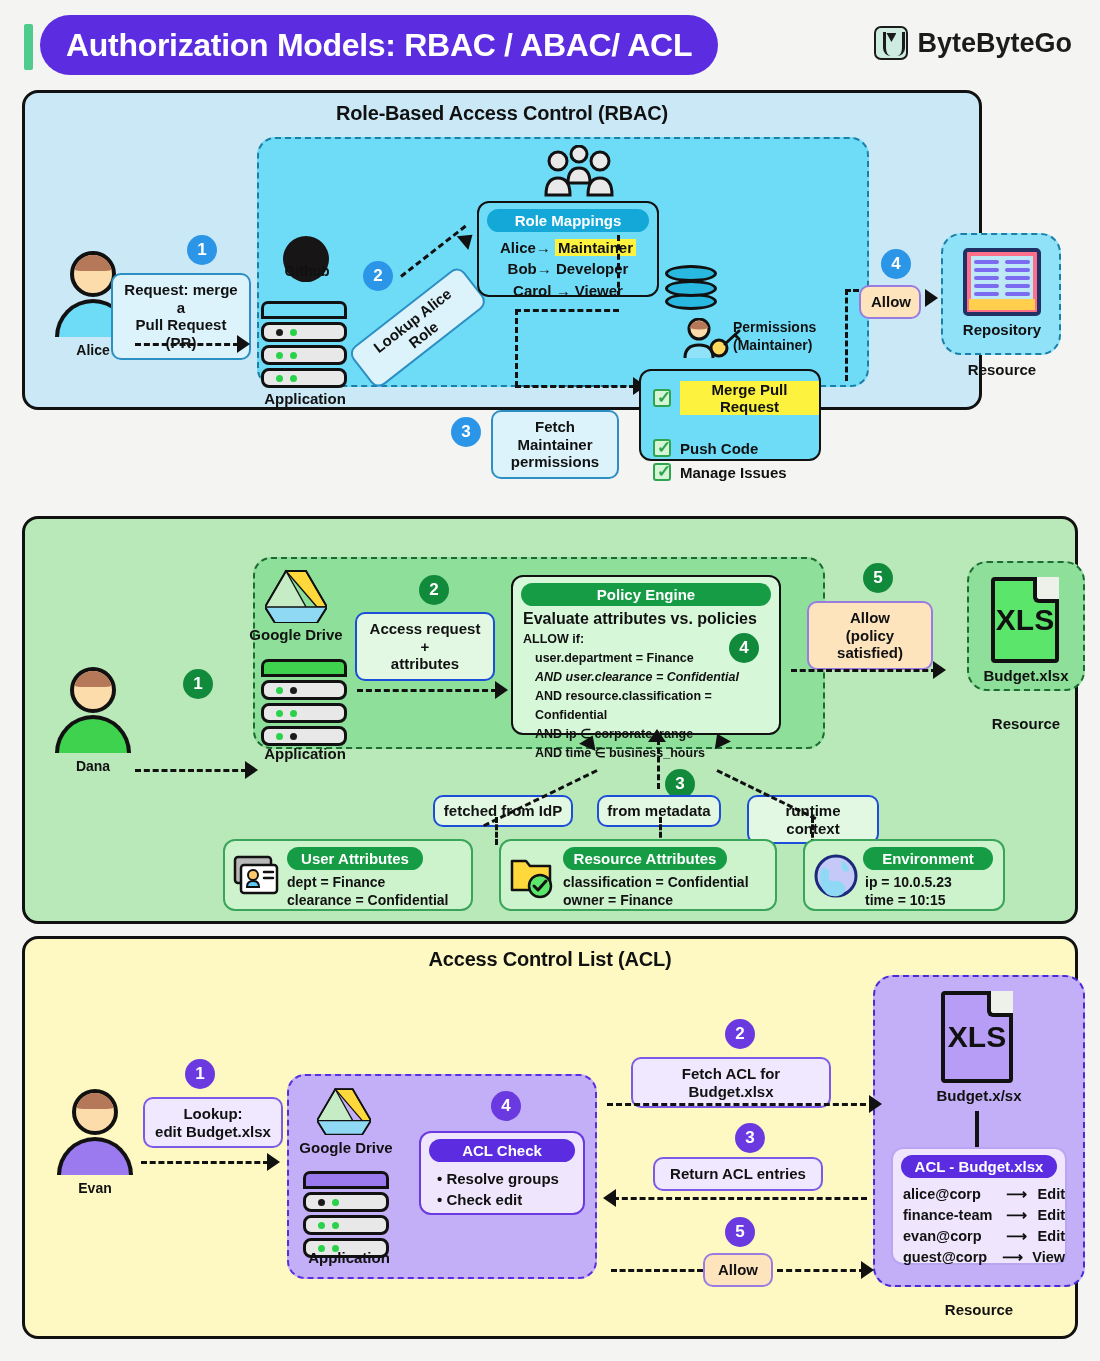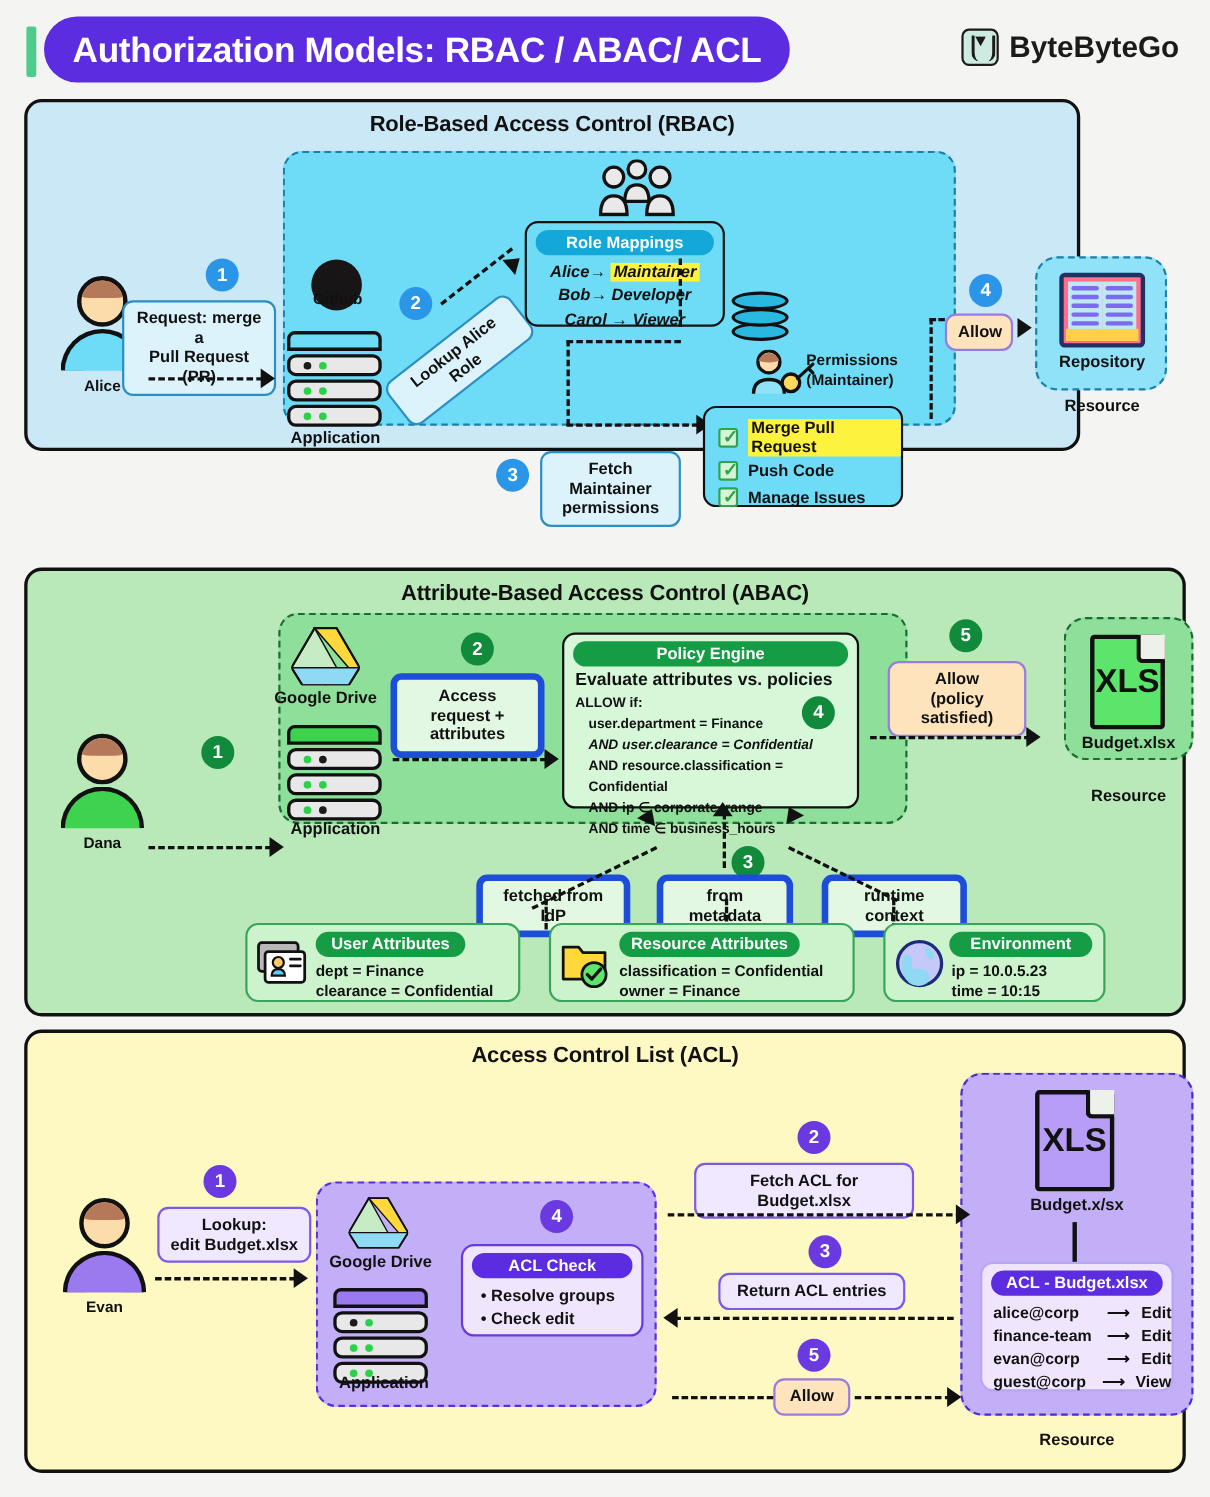--- a/index.html
+++ b/index.html
@@ -61,21 +61,21 @@
   }
   .step.blue { background:#2b95e8; }
   .step.green { background:#128a3c; }
   .step.purple { background:#6a39e0; }
 
   .callout {
     position:absolute; border-radius:10px; padding:6px 10px;
     font-size:15px; font-weight:bold; line-height:1.18; text-align:center;
   }
   .callout.blue { background:#ddf3fc; border:2px solid #2b8fc4; }
-  .callout.green { background:#e2f8e2; border:6px solid #1d4ed8; }
+  .callout.green { background:#e2f8e2; border:2px solid #1d4ed8; }
   .callout.purple { background:#f0e8fe; border:2px solid #7c5ae8; }
   .callout.allow { background:#fde4bd; border:2px solid #9a7be0; }
 
   .card { position:absolute; background:#fff; border:2.5px solid #111; border-radius:12px; }
   .card-head {
     border-radius:14px; color:#fff; font-size:15px; font-weight:bold;
     text-align:center; padding:3px 0; margin:6px 8px 4px 8px;
   }
   .hl { background:#fdf23d; padding:0 3px; }
 
@@ -132,21 +132,21 @@
   .book .base { position:absolute; left:2px; bottom:2px; width:66px; height:11px; background:#ffcf4d; }
 
   
   .gdrive { position:absolute; width:62px; height:54px; }
 
   
   .chk { width:18px; height:18px; border:2.5px solid #2fa44f; background:#d6f5d6; border-radius:3px; position:relative; flex:none; }
   .chk:after { content:"✓"; position:absolute; left:2px; top:-4px; color:#2fa44f; font-size:17px; font-weight:bold; }
 
   .row { display:flex; align-items:center; gap:9px; }
-  .mono-list { font-size:15px; font-weight:bold; line-height:1.42;font-style:italic; }
+  .mono-list { font-size:15px; font-weight:bold; line-height:1.42; }
   .policy-line { font-size:12.5px; font-weight:bold; line-height:1.52; }
 
   .acl-row { display:flex; font-size:14.5px; font-weight:bold; line-height:1.45; }
   .acl-who { width:112px; }
   .acl-arr { width:34px; }
 </style>
 </head>
 <body>
 
 <div class="header">
@@ -250,21 +250,21 @@
   <div class="lbl sm" style="left:708px; top:226px; width:120px; text-align:left;">Permissions</div>
   <div class="lbl sm" style="left:708px; top:244px; width:120px; text-align:left;">(Maintainer)</div>
 
   <div class="step blue" style="left:426px; top:324px;">3</div>
   <div class="callout blue" style="left:466px; top:317px; width:128px;">
     <div>Fetch Maintainer</div>
     <div>permissions</div>
   </div>
 
   <div class="card" style="left:614px; top:276px; width:182px; height:92px; background:#6fdcf7; padding:10px 0 0 12px;">
-    <div class="row" style="margin-bottom:4px;">
+    <div class="row" style="margin-bottom:24px;text-align:center;">
       <span class="chk"></span>
       <span class="hl" style="font-size:15px; font-weight:bold;">Merge Pull Request</span>
     </div>
     <div class="row" style="margin-bottom:6px;">
       <span class="chk"></span>
       <span style="font-size:15px; font-weight:bold;">Push Code</span>
     </div>
     <div class="row">
       <span class="chk"></span>
       <span style="font-size:15px; font-weight:bold;">Manage Issues</span>
@@ -292,21 +292,20 @@
         <div class="ln"></div>
         <div class="ln"></div>
     </div>
     <div class="base"></div>
   </div>
   <div class="lbl" style="left:918px; top:228px; width:118px;">Repository</div>
   <div class="lbl" style="left:918px; top:268px; width:118px;">Resource</div>
 </div>
 
 <div class="panel" id="panel-abac">
-  <div class="panel-title">Attribute-Based Access Control (ABAC)</div>
 
   <div class="zone" id="abac-zone"></div>
   <div class="res-zone" id="abac-res-zone"></div>
 
   <div class="person" style="left:30px; top:148px;">
     <div class="p-head"></div>
     <div class="p-body" style="background:#3ed24f;"></div>
     <div class="p-name">Dana</div>
   </div>
 

